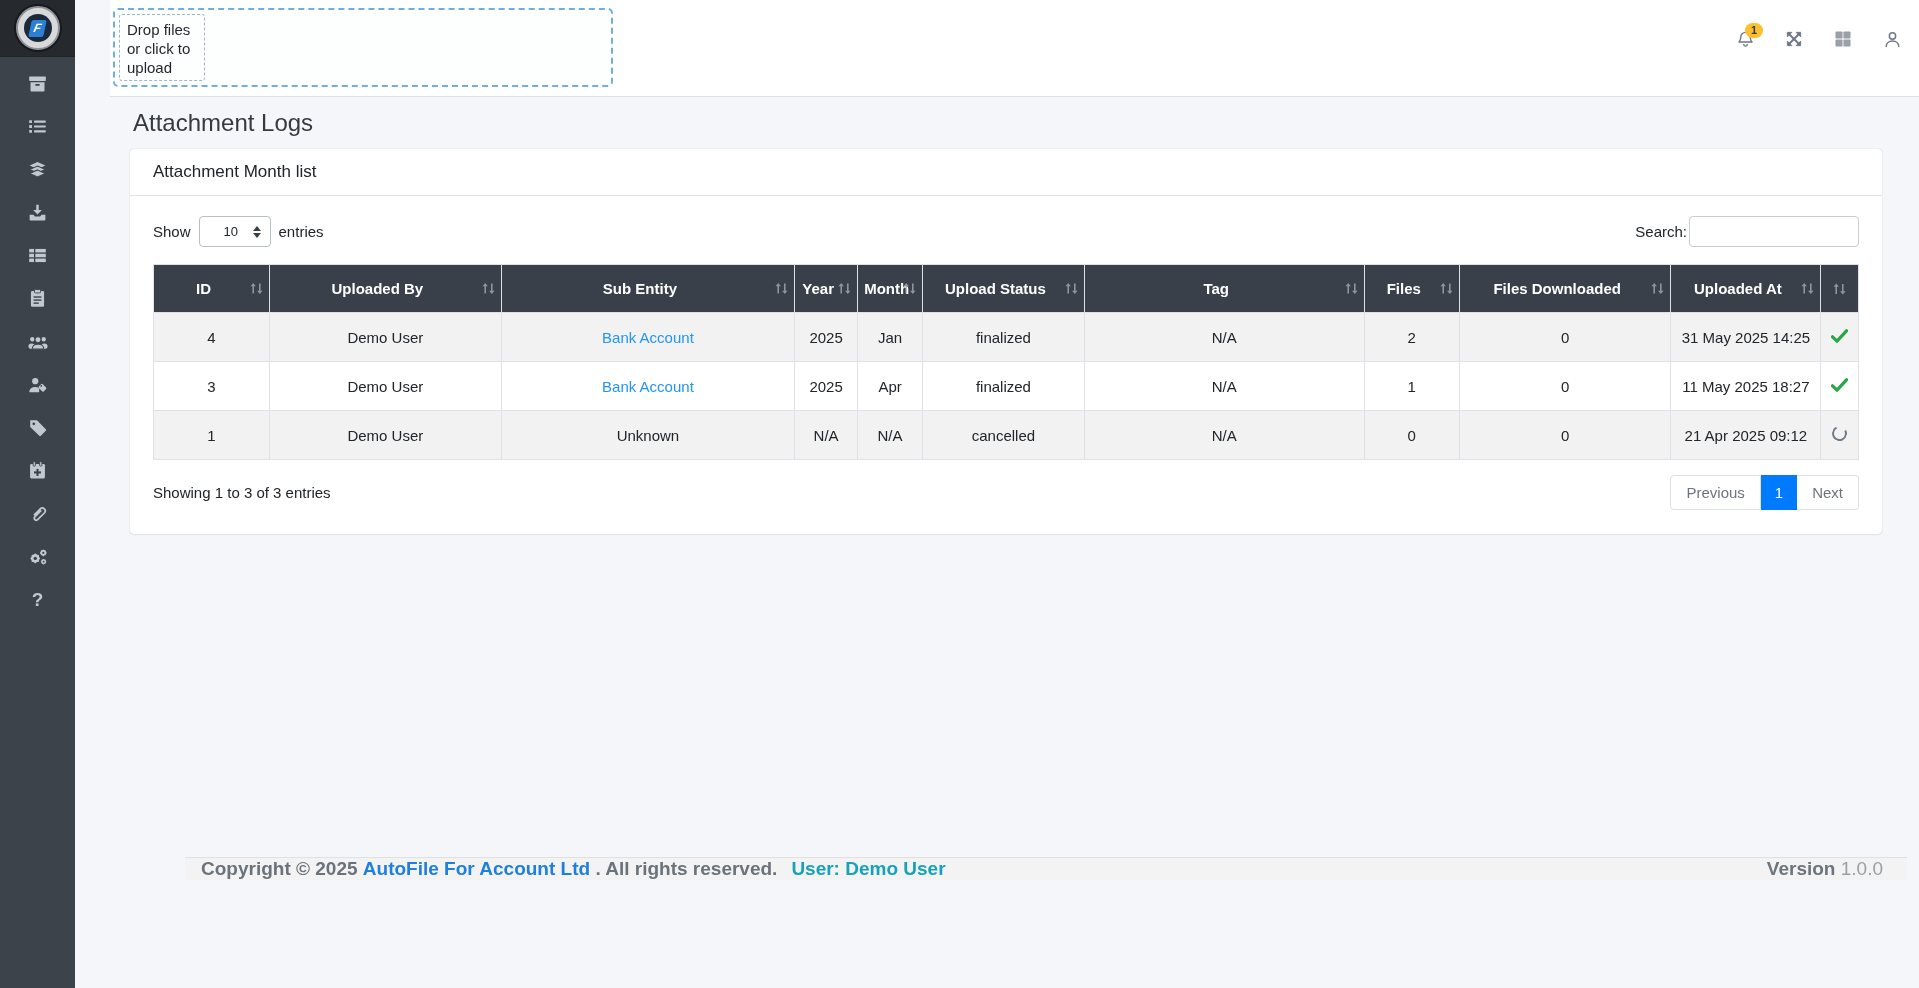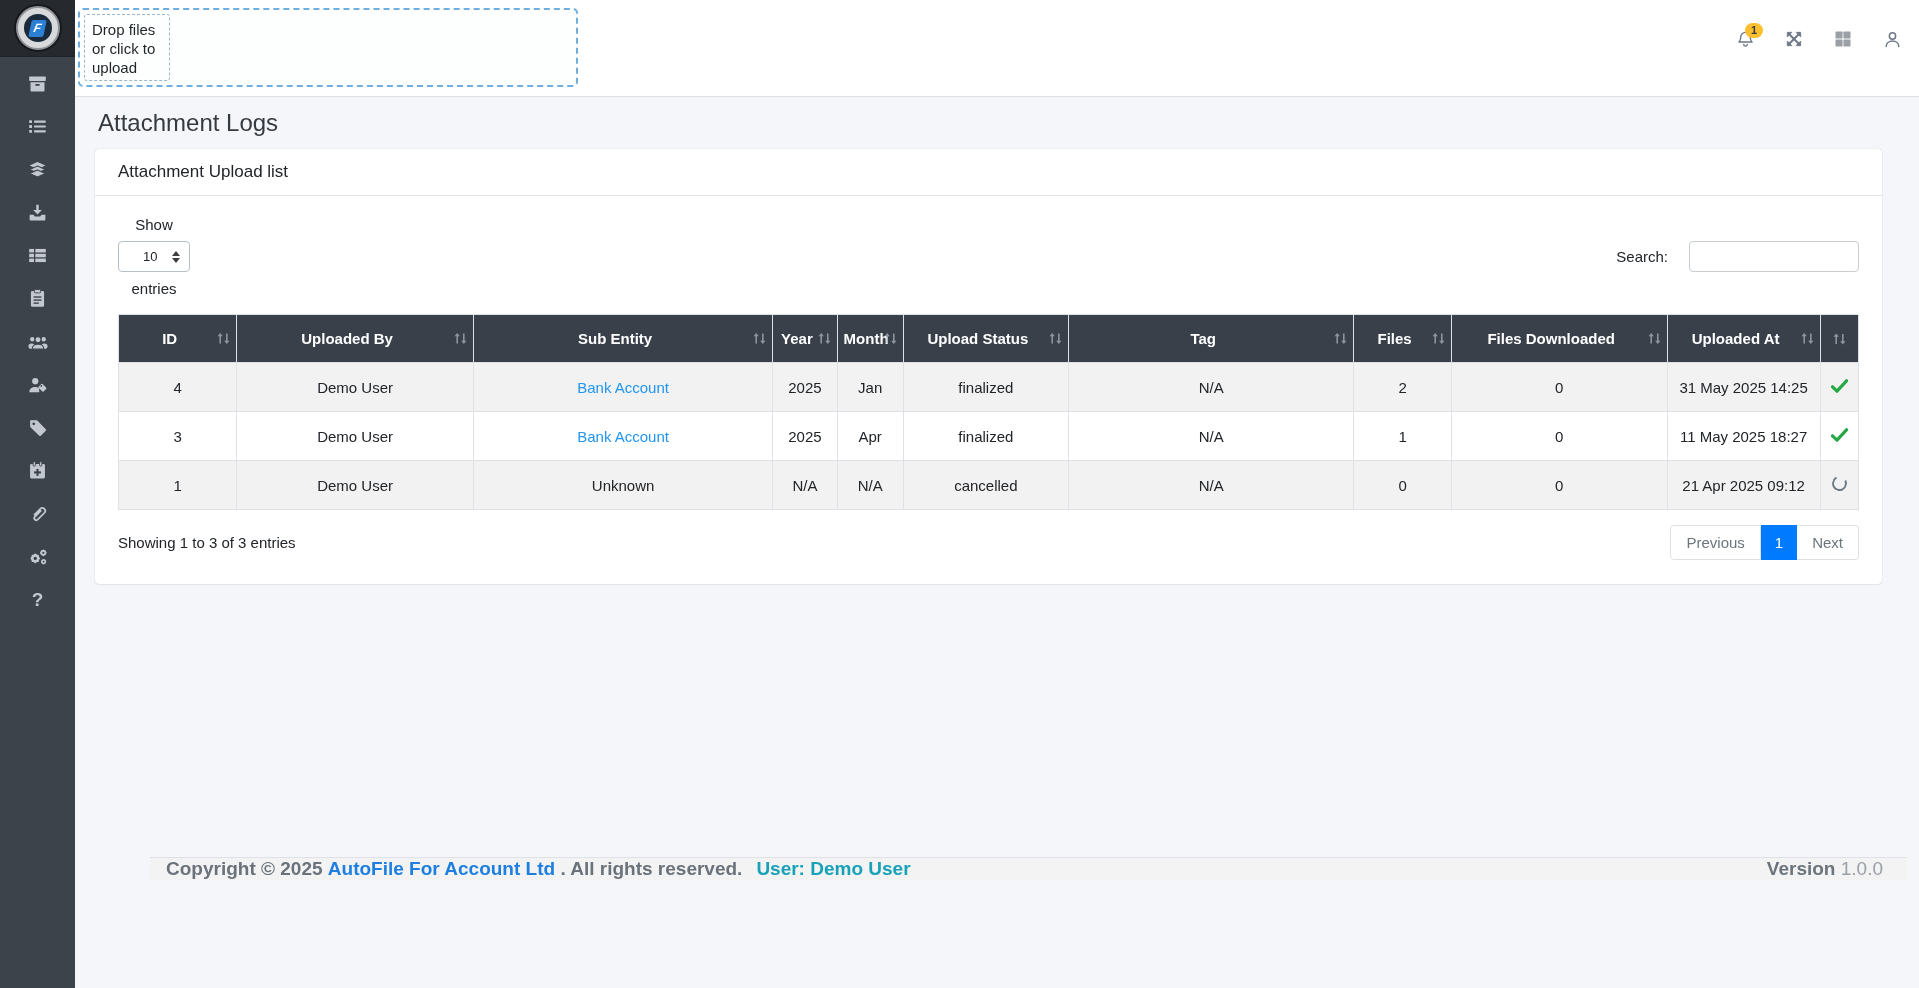--- a/index.html
+++ b/index.html
@@ -14,50 +14,50 @@
     display:flex; align-items:center; justify-content:center; box-shadow:0 0 0 2px #17191c; }
   .logo-inner { width:28px; height:28px; border-radius:50%; background:#1b2a3a; display:flex; align-items:center; justify-content:center; }
   .logo-glyph { display:block; width:15px; height:17px; background:#2b7fd4; transform:skewX(-12deg);
     color:#fff; font-weight:bold; font-size:12px; font-style:italic; text-align:center; line-height:17px; border-radius:2px; }
   .nav { list-style:none; padding-top:5px; }
   .nav li { height:43px; display:flex; align-items:center; justify-content:center; cursor:pointer; color:#c2c7d0; }
   .nav svg { display:block; }
   .q-icon { font-size:19px; font-weight:bold; color:#c2c7d0; }
 
   
-  .main { margin-left:75px; position:relative; height:880px; }
+  .main { margin-left:110px; position:relative; height:880px; }
   .top-header { height:97px; background:#fff; border-bottom:1px solid #dee2e6; position:relative; }
   .dropzone { position:absolute; left:3px; top:8px; width:500px; height:79px;
     border:2px dashed #6faede; border-radius:5px; background:#fdfefe; cursor:pointer; }
   .dz-msg { position:absolute; left:4px; top:4px; bottom:4px; width:86px;
     border:1px dashed #9db6c9; border-radius:3px; padding:5px 7px;
     font-size:15px; line-height:1.28; color:#1f2428; }
   .top-icons { position:absolute; right:16px; top:30px; display:flex; gap:27px; align-items:center; }
   .icon-btn { position:relative; width:22px; height:22px; display:flex; align-items:center; justify-content:center;
     color:#6e7687; cursor:pointer; }
   .badge { position:absolute; top:-7px; left:11px; background:#fdbf2d; color:#343a40; font-size:11px;
     font-weight:bold; border-radius:9px; padding:1px 6px; line-height:13px; }
 
   
   .content { padding:12px 37px 0 20px; }
   .page-title { font-size:24px; font-weight:400; color:#343a40; margin:0 0 12px 3px; }
   .card { background:#fff; border-radius:4px; box-shadow:0 0 1px rgba(0,0,0,.25), 0 1px 2px rgba(0,0,0,.06); }
   .card-header { padding:13px 23px; border-bottom:1px solid rgba(0,0,0,.11); font-size:17px; color:#212529; }
   .card-body { padding:20px 23px 24px 23px; }
 
   .controls { display:flex; justify-content:space-between; align-items:center; margin-bottom:17px; font-size:15px; }
-  .show-group { display:flex; align-items:center; gap:8px;flex-direction:column; }
+  .show-group { display:flex; align-items:center; gap:8px; }
   .select-box { width:72px; height:31px; border:1px solid #b8bfc4; border-radius:4px; background:#fff;
     display:flex; align-items:center; justify-content:space-between; padding:0 9px 0 24px; cursor:pointer; }
   .select-box .val { font-size:13px; color:#212529; }
   .caret { display:flex; flex-direction:column; gap:2px; }
   .caret i { display:block; width:0; height:0; border-left:4px solid transparent; border-right:4px solid transparent; }
   .caret .up { border-bottom:5px solid #3a3f44; }
   .caret .down { border-top:5px solid #3a3f44; }
-  .search-group { display:flex; align-items:center; gap:21px; }
+  .search-group { display:flex; align-items:center; gap:2px; }
   .search-input { width:170px; height:31px; border:1px solid #c8cdd2; border-radius:4px; padding:0 8px; font-size:14px; }
 
   
   table.dt { width:100%; border-collapse:collapse; table-layout:fixed; }
   table.dt th { background:#39404a; color:#fff; font-weight:bold; font-size:15px; height:48px;
     border:1px solid #dee2e6; position:relative; padding:4px 22px 4px 6px; text-align:center; cursor:pointer; }
   table.dt th.no-label { padding:4px; }
   .sort-ic { position:absolute; right:6px; top:50%; transform:translateY(-50%); opacity:.75; }
   th.no-label .sort-ic { position:static; transform:none; display:inline-block; vertical-align:middle; }
   table.dt td { border:1px solid #dee2e6; font-size:15px; text-align:center; height:49px; padding:4px 6px; color:#212529; }
@@ -283,21 +283,21 @@
             </svg>
         </span>
       </div>
     </div>
   </header>
 
   <div class="content">
     <h1 class="page-title">Attachment Logs</h1>
 
     <div class="card">
-      <div class="card-header">Attachment Upload list</div>
+      <div class="card-header">Attachment Month list</div>
       <div class="card-body">
 
         <div class="controls">
           <div class="show-group">
             <span>Show</span>
             <div class="select-box">
               <span class="val">10</span>
               <span class="caret">
                   <i class="up"></i>
                   <i class="down"></i>

